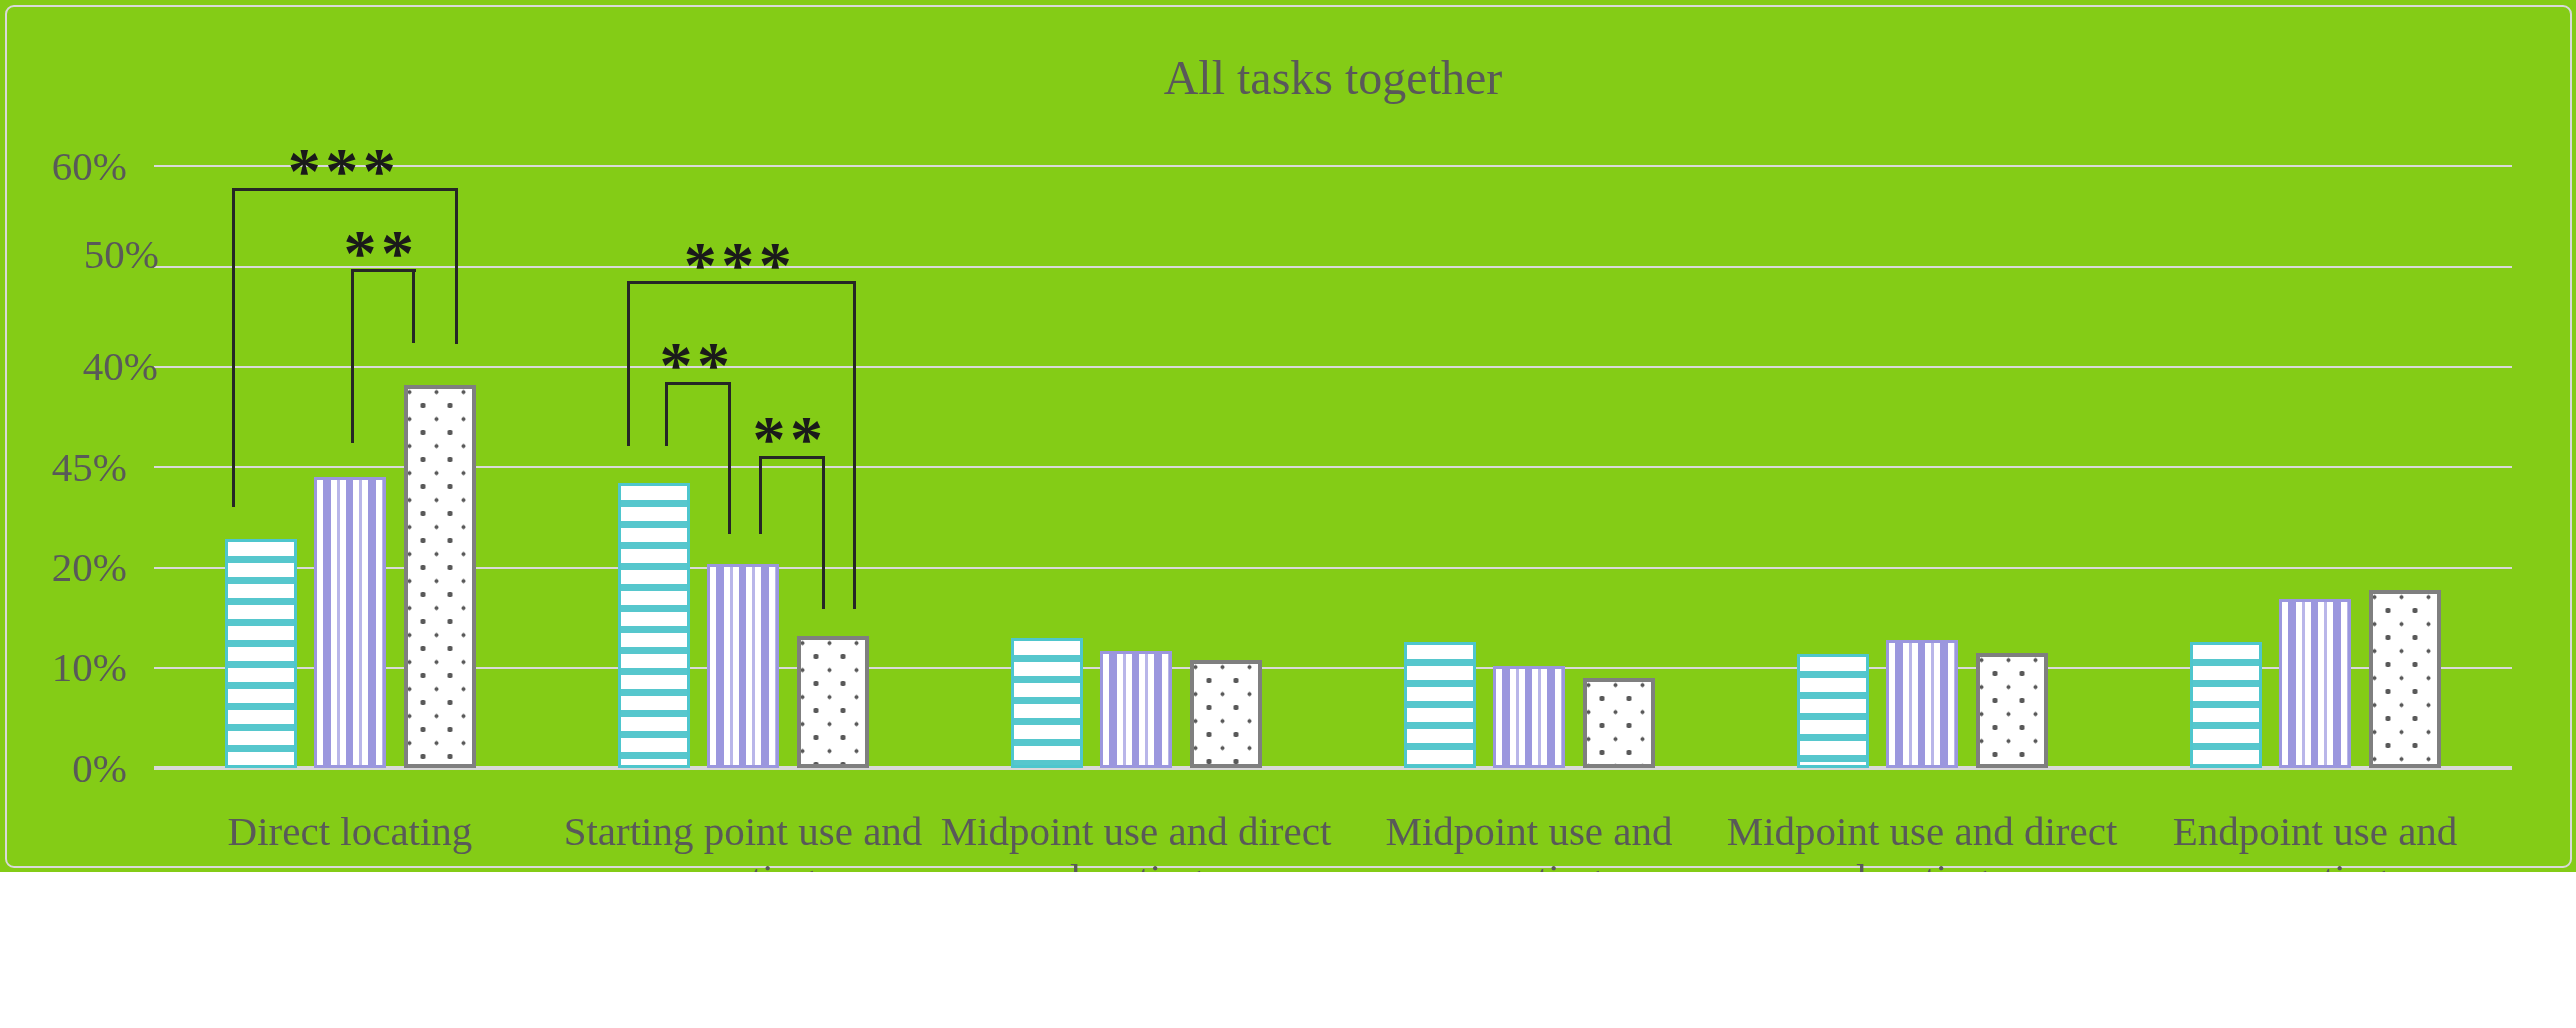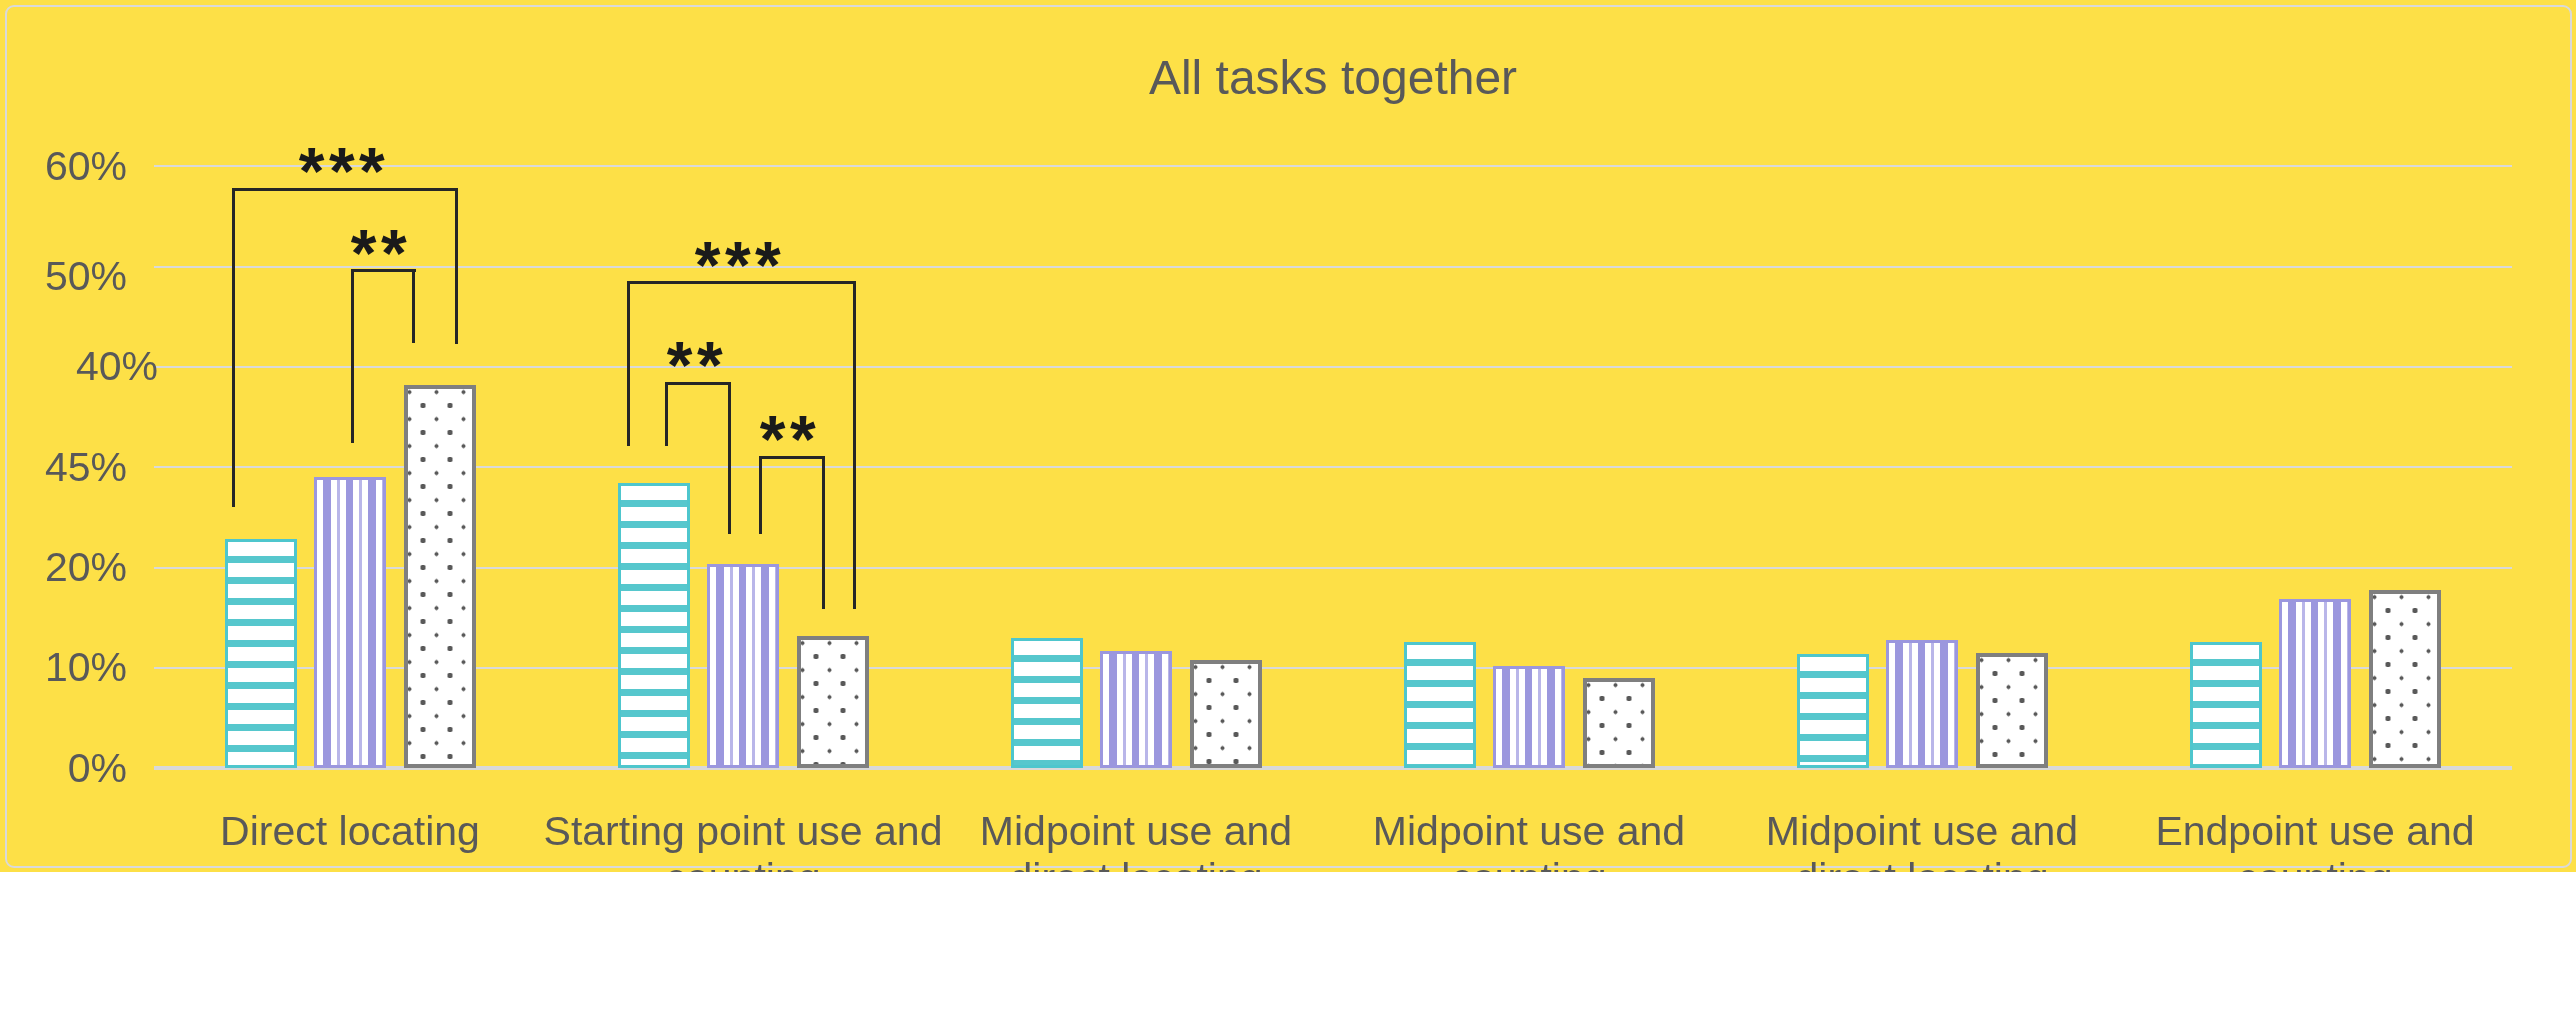--- a/index.html
+++ b/index.html
@@ -1,17 +1,17 @@
 <!DOCTYPE html>
 <html style="font-size:12px"><head>
 <meta charset="utf-8">
 <style>
   html,body{margin:0;padding:0;background:#fff;}
-  .figure{position:relative;width:2576px;height:872px;background:#fde047;
-          font-family:Liberation Sans, sans-serif;overflow:hidden;}
+  .figure{position:relative;width:2576px;height:872px;background:#84cc16;
+          font-family:Liberation Serif, serif;overflow:hidden;}
   .frame{position:absolute;left:4.5px;top:4.5px;right:4.5px;bottom:4.5px;
          border:2.3px solid #d9d9d9;border-radius:9px;pointer-events:none;}
   .title{position:absolute;left:154px;top:50px;width:2358px;text-align:center;
          font-size:48px;color:#595959;}
   .plot{position:absolute;left:154px;top:166px;width:2358px;height:602px;}
   .gridline{position:absolute;left:0;width:100%;height:1.5px;background:#d9d9d9;}
   .gridline.baseline{height:3.8px;background:#d9d9d9;}
   .ytick{position:absolute;left:0;width:127px;text-align:right;font-size:41px;
          color:#595959;line-height:41px;}
   .bar{position:absolute;bottom:0;box-sizing:border-box;background-color:#fff;}
@@ -104,21 +104,21 @@
       <div class="legend-item">
         <div class="swatch sw-1"></div>
         <div class="legend-text">MD</div>
       </div>
     </div>
 <div class="ytick" style="top: 748px;">0%</div>
     <div class="ytick" style="top: 647px;">10%</div>
     <div class="ytick" style="top: 547px;">20%</div>
     <div class="ytick" style="top: 447px;">45%</div>
     <div class="ytick" style="top: 346px; padding-left: 31px;">40%</div>
-    <div class="ytick" style="top: 256px;">50%</div>
+    <div class="ytick" style="top: 234px; margin-left: 32px;">50%</div>
     <div class="ytick" style="top: 146px;">60%</div>
     <div class="cat" style="left: 139px;">Direct locating</div>
     <div class="cat" style="left: 532px;">Starting point use and counting</div>
     <div class="cat" style="left: 925px;">Midpoint use and direct locating</div>
     <div class="cat" style="left: 1318px;">Midpoint use and counting</div>
     <div class="cat" style="left: 1711px;">Midpoint use and direct locating</div>
     <div class="cat" style="left: 2104px;">Endpoint use and counting</div>
   </div>
 
 

